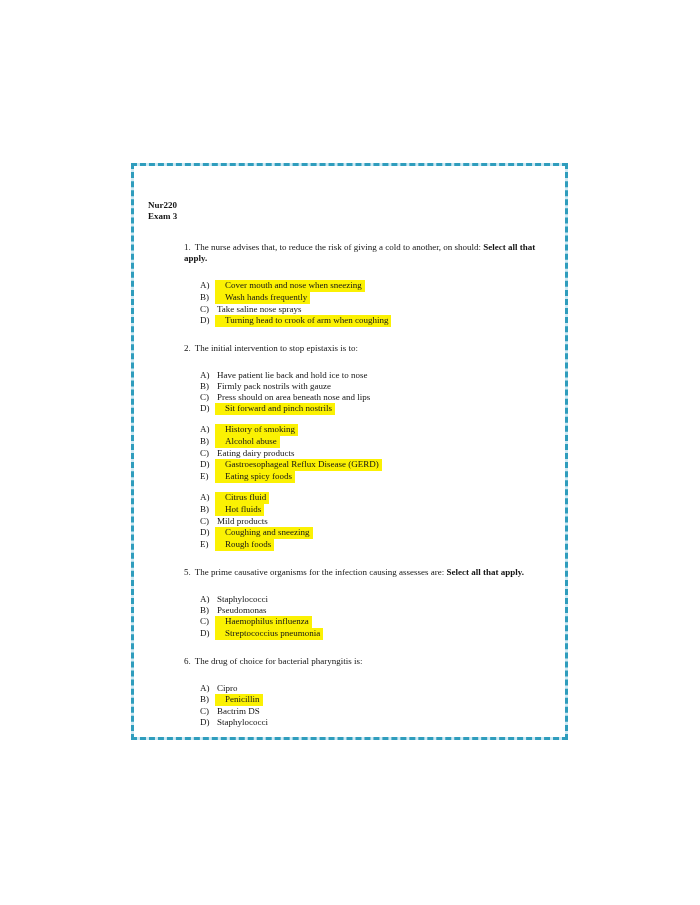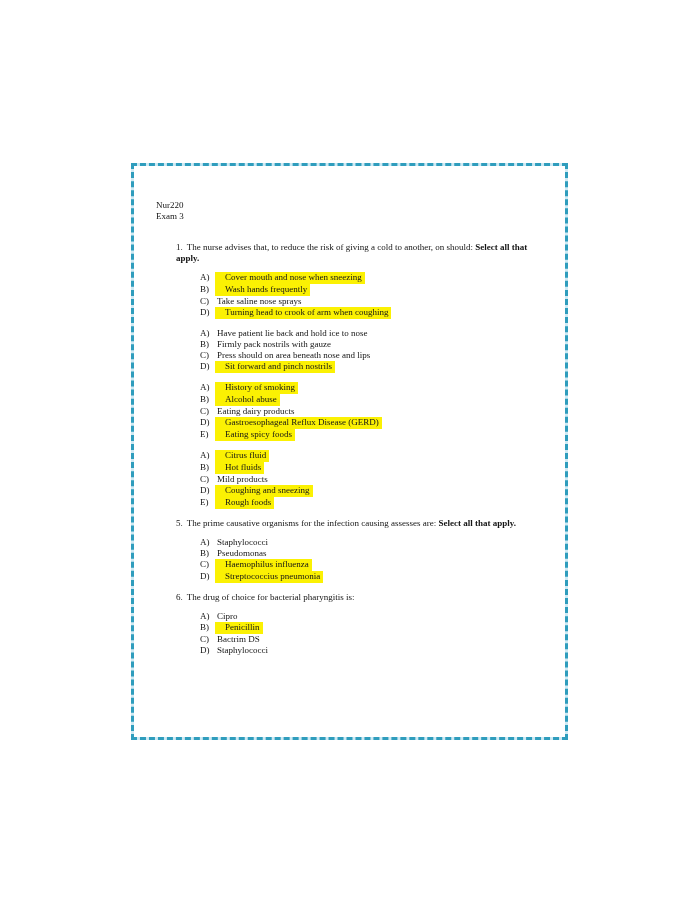--- a/index.html
+++ b/index.html
@@ -29,32 +29,33 @@
     margin: 15px 8px 0 8px;
     text-align: center;
     font-family: "Liberation Sans", sans-serif;
     font-weight: bold;
     font-size: 14px;
     line-height: 16px;
     letter-spacing: 0.2px;
     color: #c21f27;
   }
   .meta {
-    margin: 34px 10px 0 22px;
+    margin: 34px 10px 0 14px;
     font-size: 9px;
     line-height: 11px;
+    font-weight: bold;
   }
   .questions {
     margin: 20px 6px 0 34px;
     font-size: 9px;
     line-height: 11px;
   }
   .q { margin-top: 9px; }
   .q:first-child { margin-top: 0; }
-  .q-head { margin: 8px; }
+  .q-head { margin: 16px; }
   .q-num { margin-right: 4px; }
   .q-bold { font-weight: bold; }
   .opts { margin-left: 32px; }
   .opt { display: flex; align-items: baseline; }
   .opt-letter { flex: none; width: 17px; }
   .opt-text { }
   .hl {
     background: #fbf103;
     padding: 0 3px 1px 10px;
     margin-left: -2px;
@@ -89,20 +90,21 @@
   </div>
 
   <div class="opt">
     <span class="opt-letter">D)</span>
     <span class="opt-text hl">Turning head to crook of arm when coughing</span>
   </div>
 </div>
   </div>
 
   <div class="q">
+    <p class="q-head"><span class="q-num">2.</span><span>The initial intervention to stop epistaxis is to:</span> </p>
     <div class="opts">
   <div class="opt">
     <span class="opt-letter">A)</span>
     <span class="opt-text">Have patient lie back and hold ice to nose</span>
   </div>
 
   <div class="opt">
     <span class="opt-letter">B)</span>
     <span class="opt-text">Firmly pack nostrils with gauze</span>
   </div>

